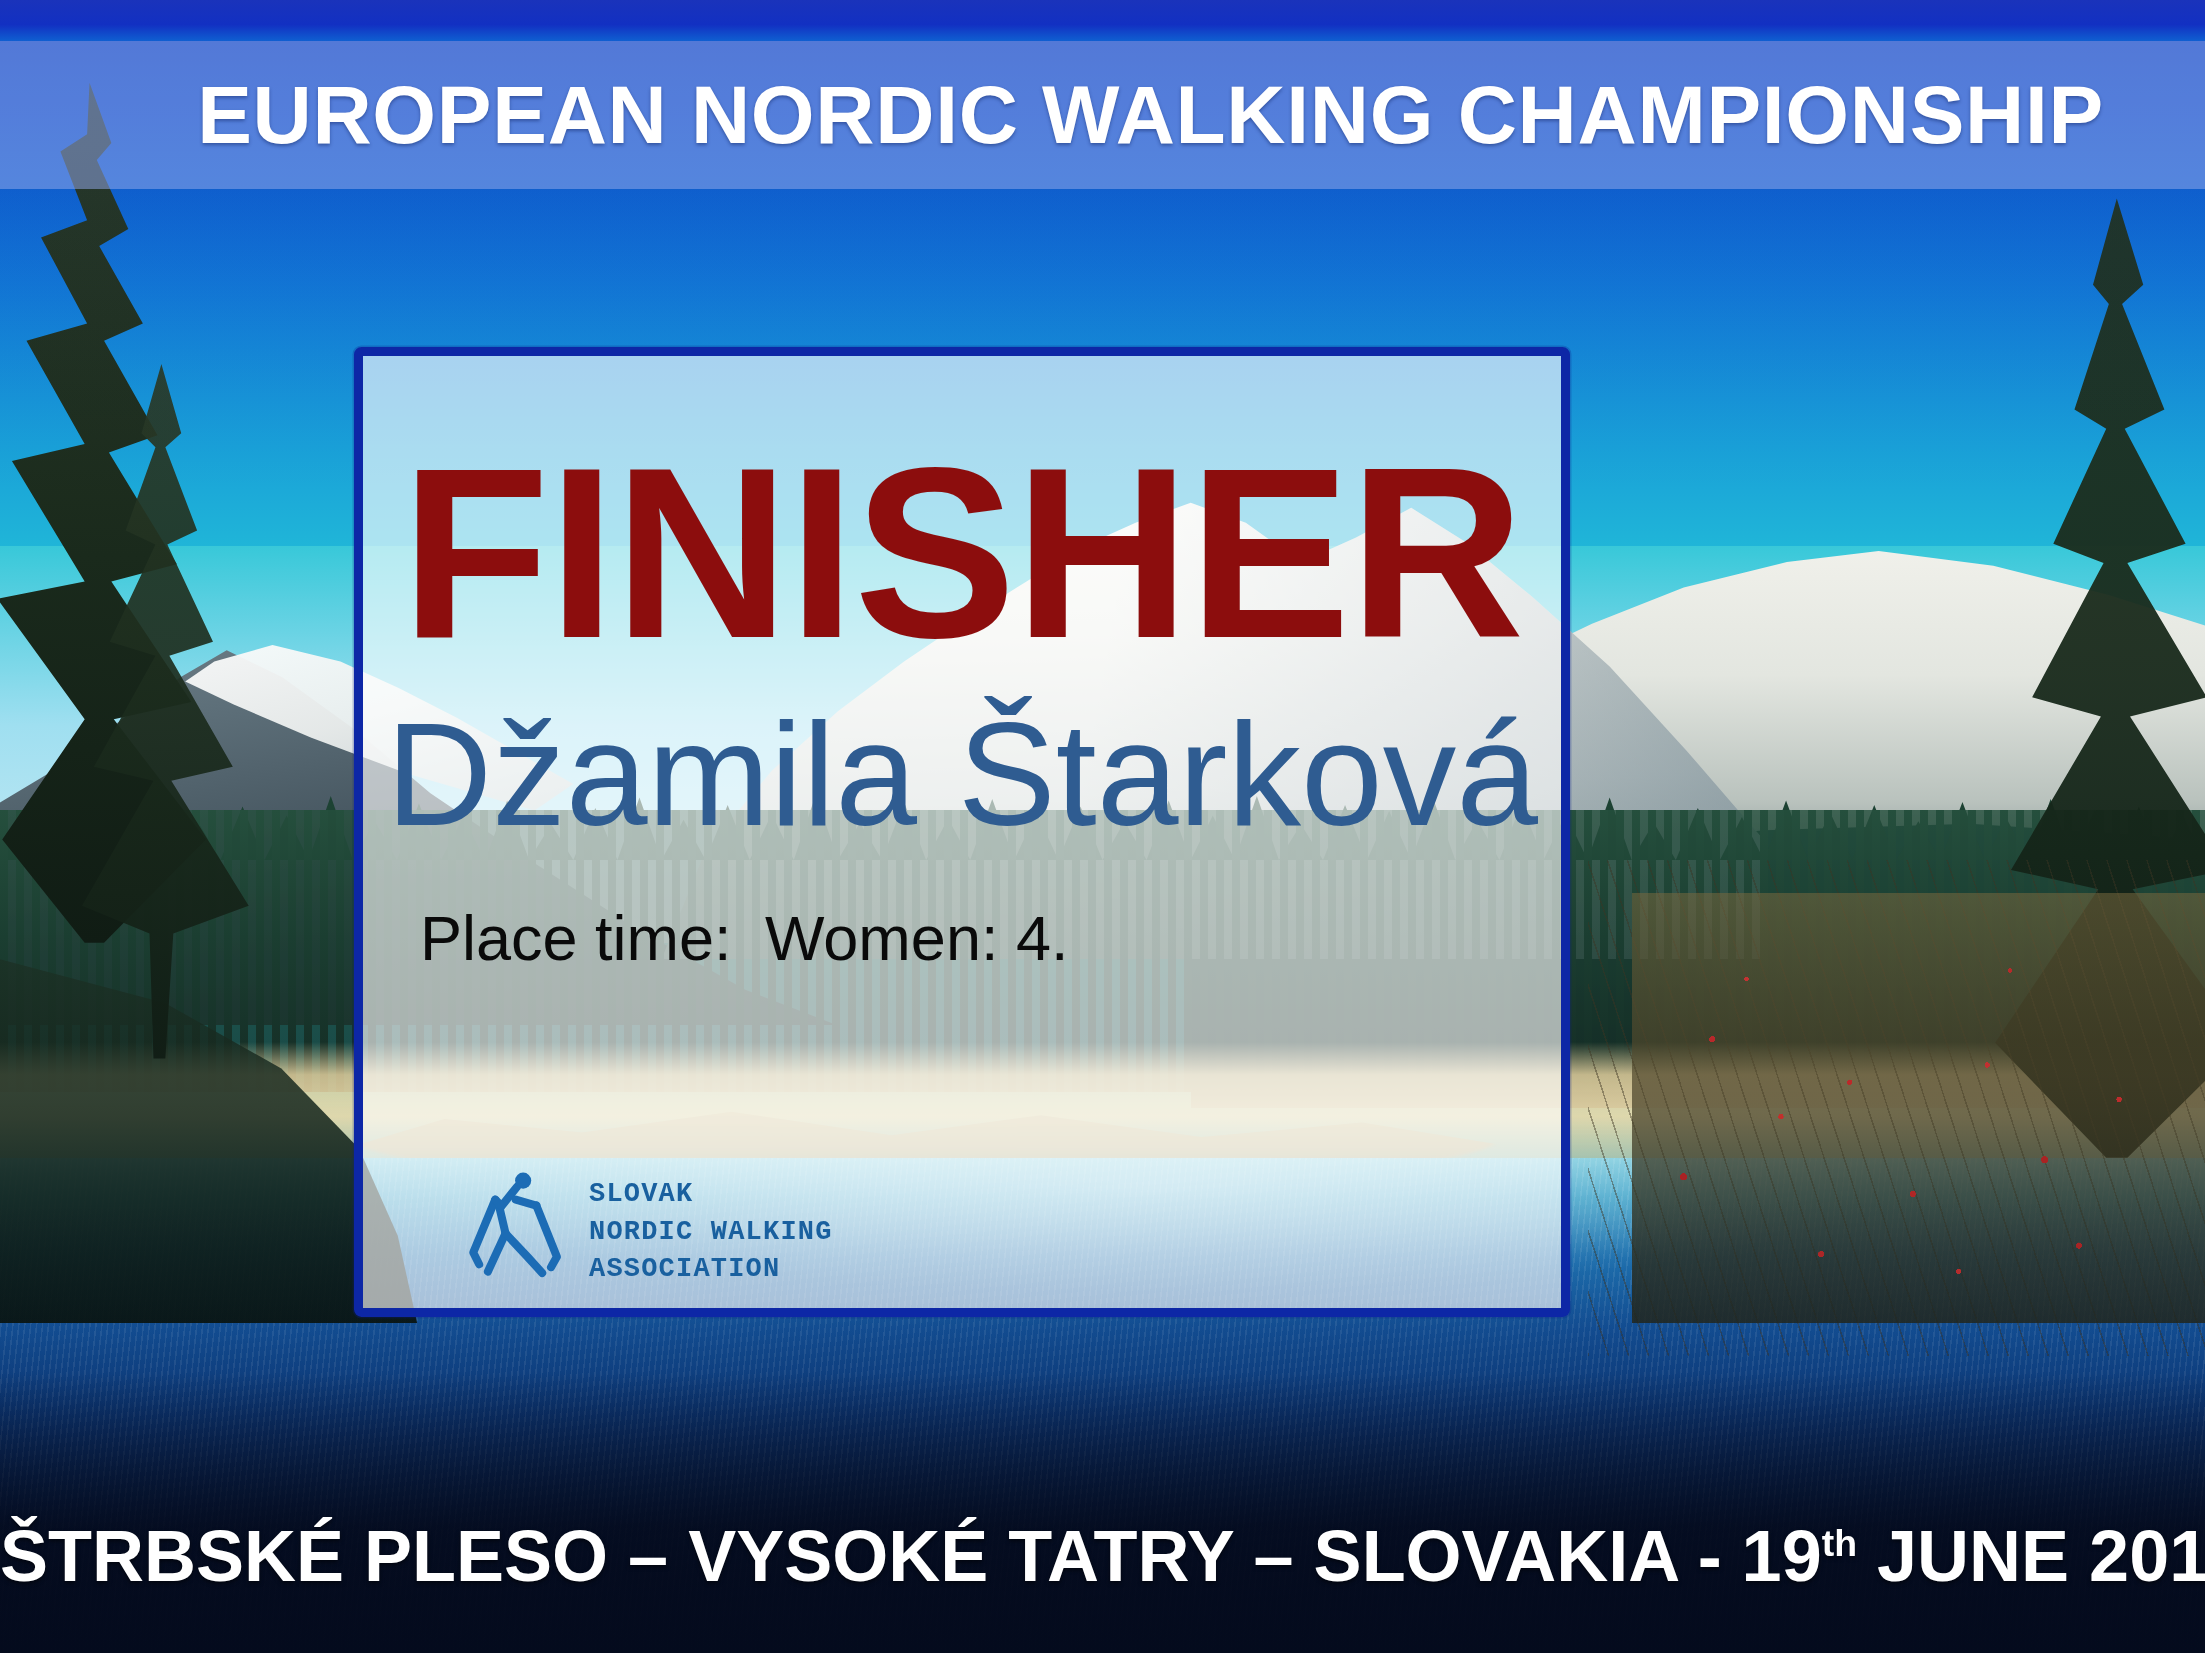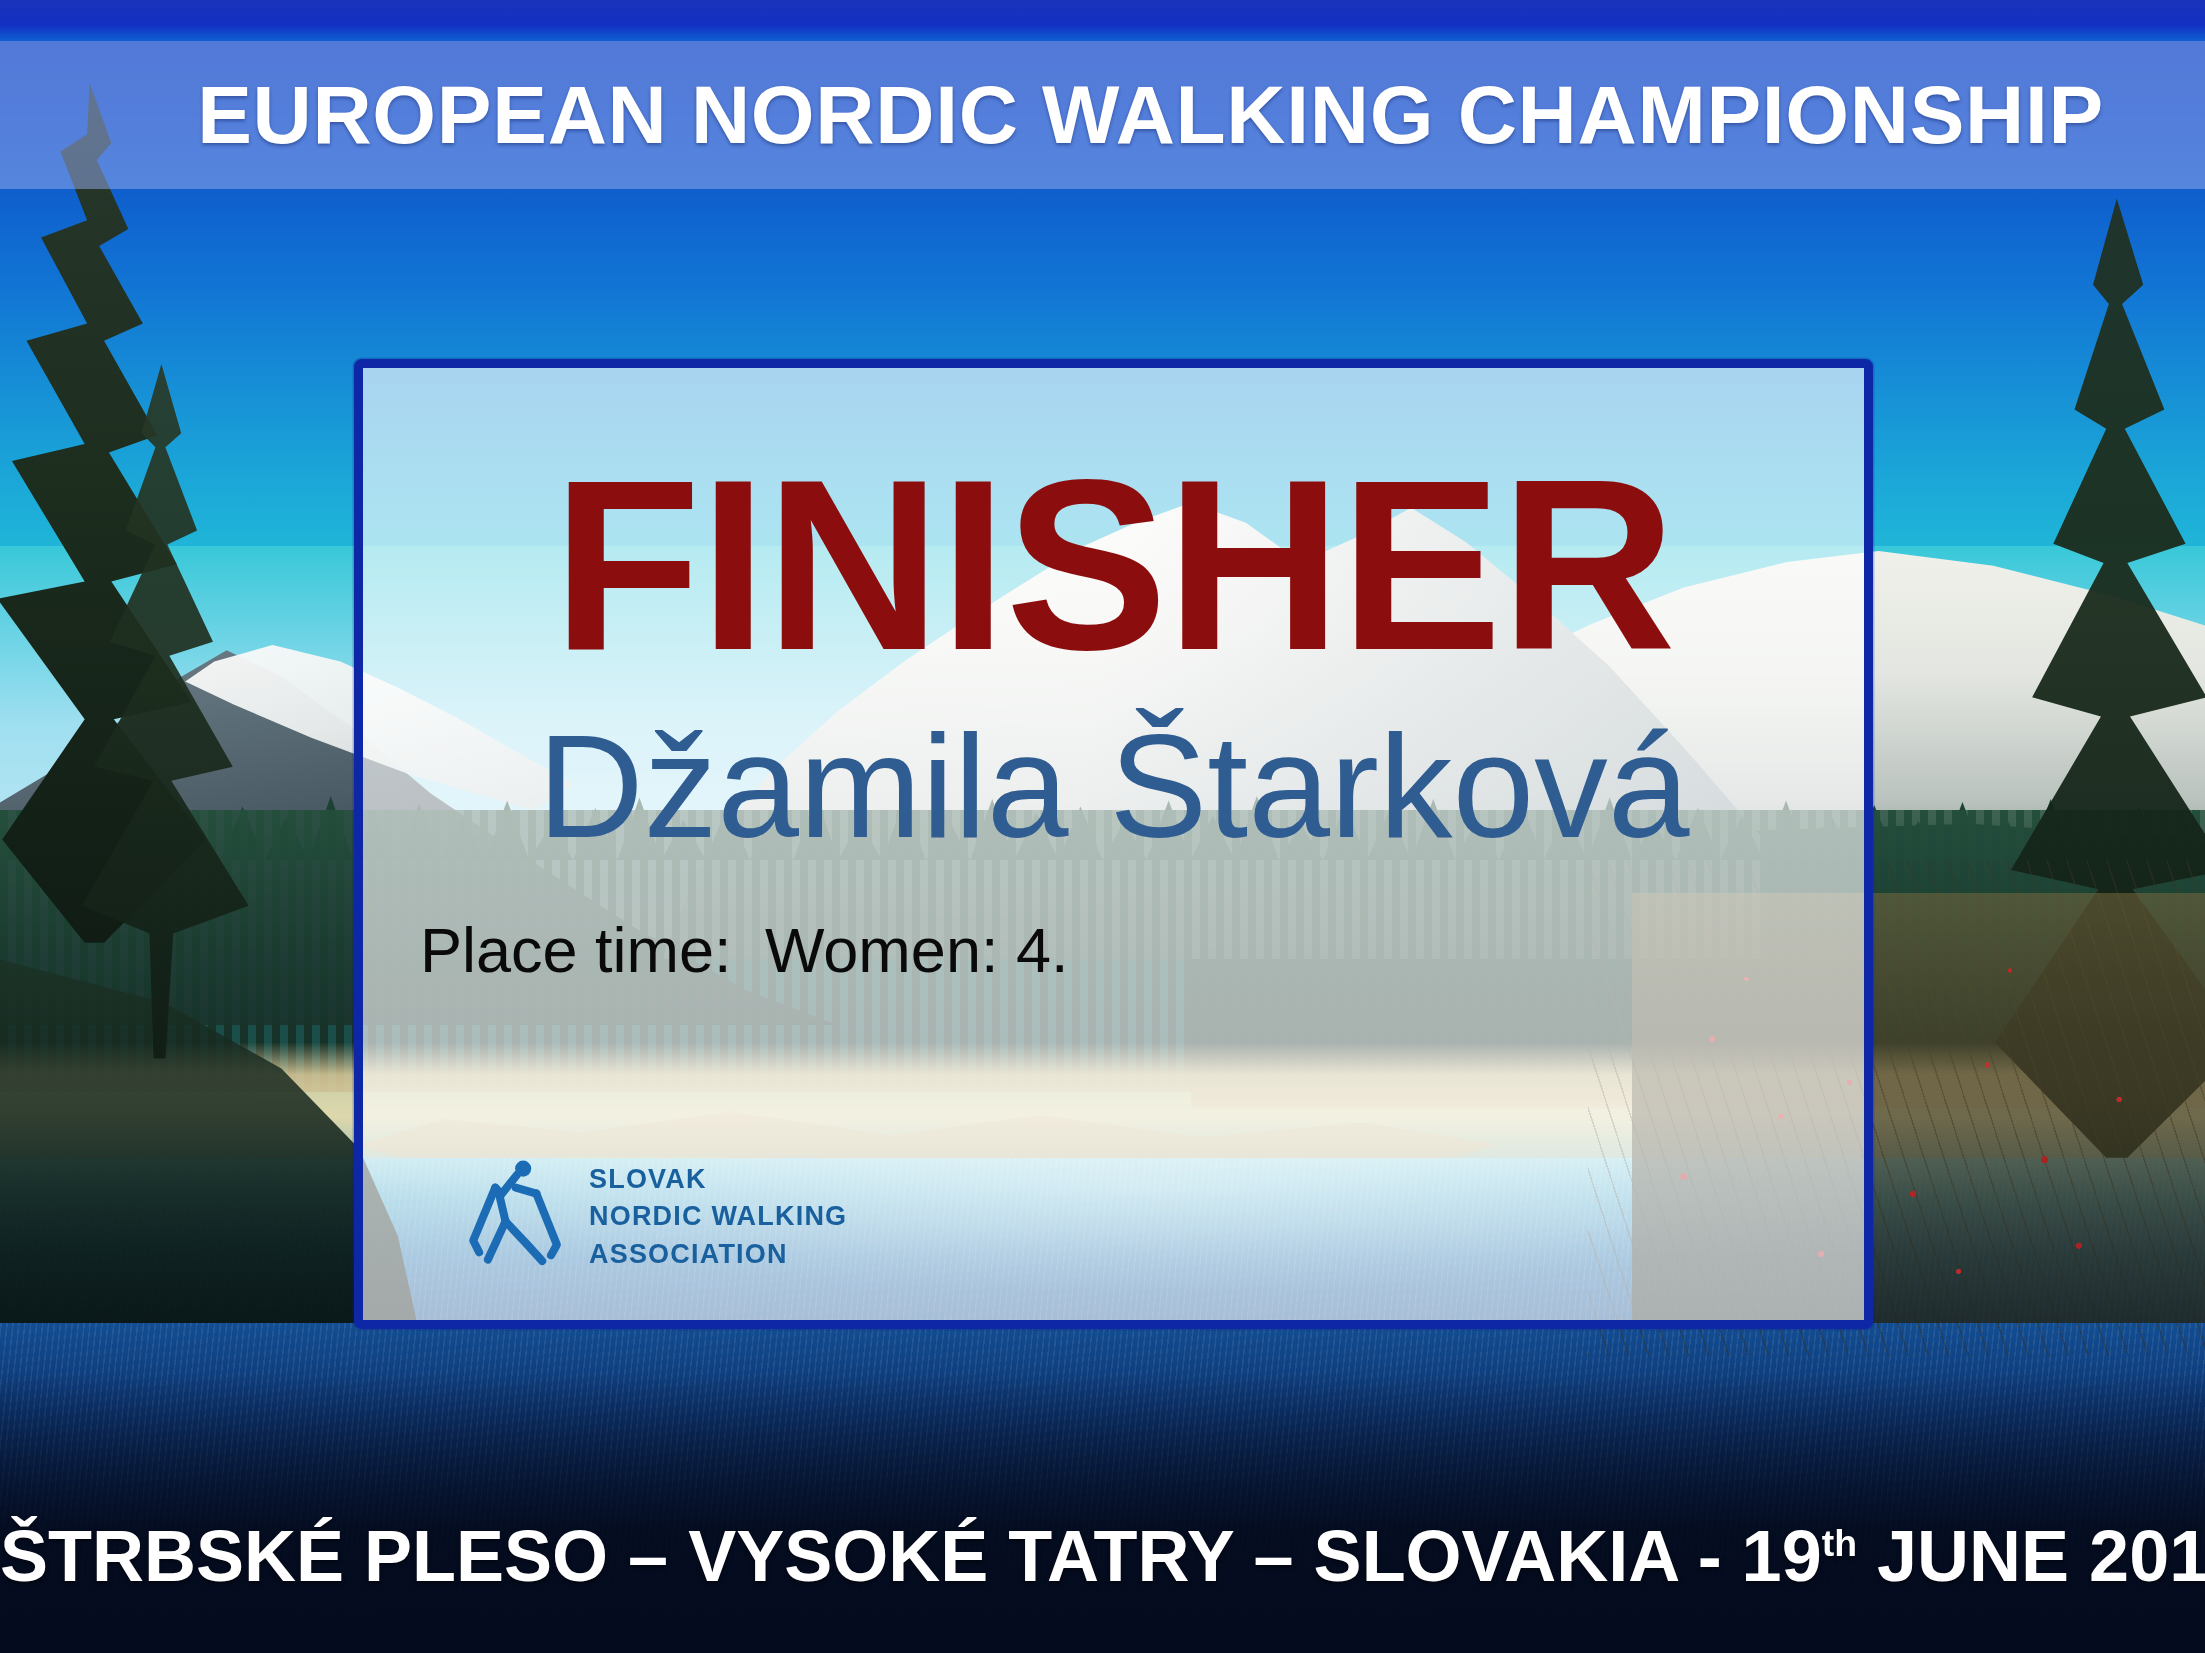--- a/index.html
+++ b/index.html
@@ -261,27 +261,26 @@
     font-weight: bold;
     letter-spacing: 0.7px;
     white-space: nowrap;
     text-shadow: 0 1.5px 3.7px rgba(10,30,90,.45);
   }
 
   
   .card {
     position: absolute;
     left: 354px; top: 347px;
-    width: 1519px; height: 970px;
+    width: 1216px; height: 970px;
     box-sizing: border-box;
     border: 9.6px solid #0d27a6;
     border-radius: 7.4px;
     background: rgba(255,255,255,.63);
     box-shadow: 0 0 0 1.5px rgba(10,30,140,.25);
-    margin-top: 12px;
   }
   .card-inner {
     position: relative;
     width: 100%; height: 100%;
   }
 
   .finisher {
     position: absolute;
     left: 0; right: 0; top: 82px;
     text-align: center;
@@ -312,22 +311,22 @@
   .stat-row { display: flex; align-items: baseline; margin-bottom: 63px; }
   .st-label { width: 316px; flex: 0 0 316px; }
   .st-value { width: 353px; flex: 0 0 353px; }
   .st-label2 { flex: 0 0 auto; margin-right: 17.6px; }
   .st-value2 { flex: 0 0 auto; }
   .pad-left { padding-left: 29px; }
 
   
   .logo {
     position: absolute;
-    left: 100px; top: 790px;
-    display: flex; align-items: center;
+    left: 100px; top: 814px;
+    display: flex; align-items: flex-end; font-family: Liberation Mono, monospace;
   }
   .logo-mark { width: 110px; height: 118px; flex: 0 0 110px; }
   .logo-text {
     margin-left: 16px;
     color: #19609f;
     font-size: 27px;
     font-weight: bold;
     line-height: 1.38;
     letter-spacing: 1.2px;
   }

